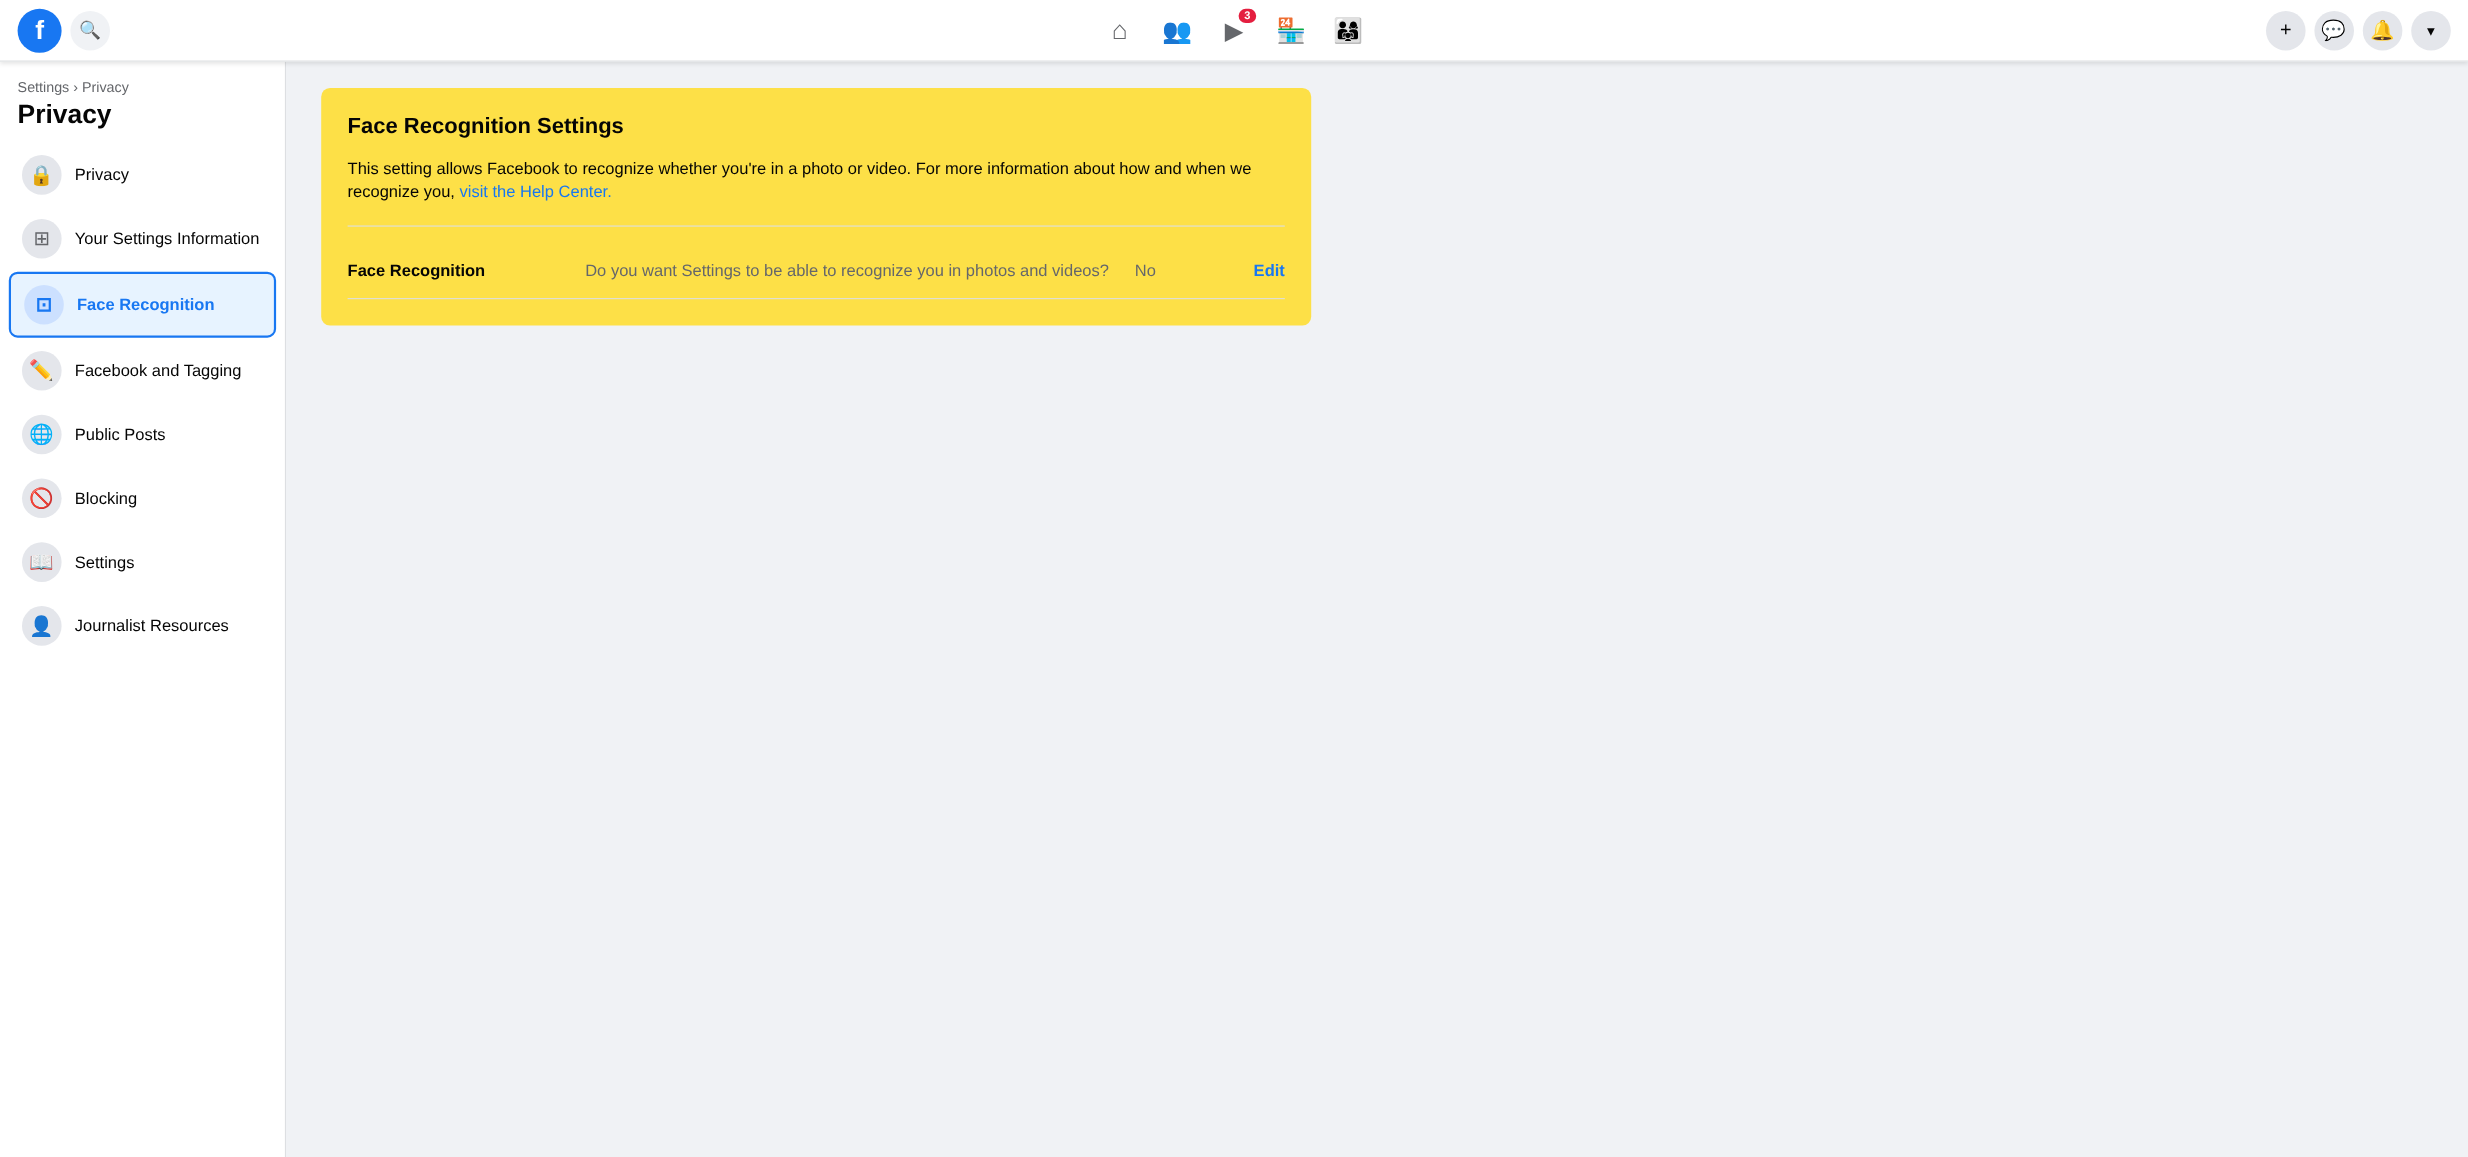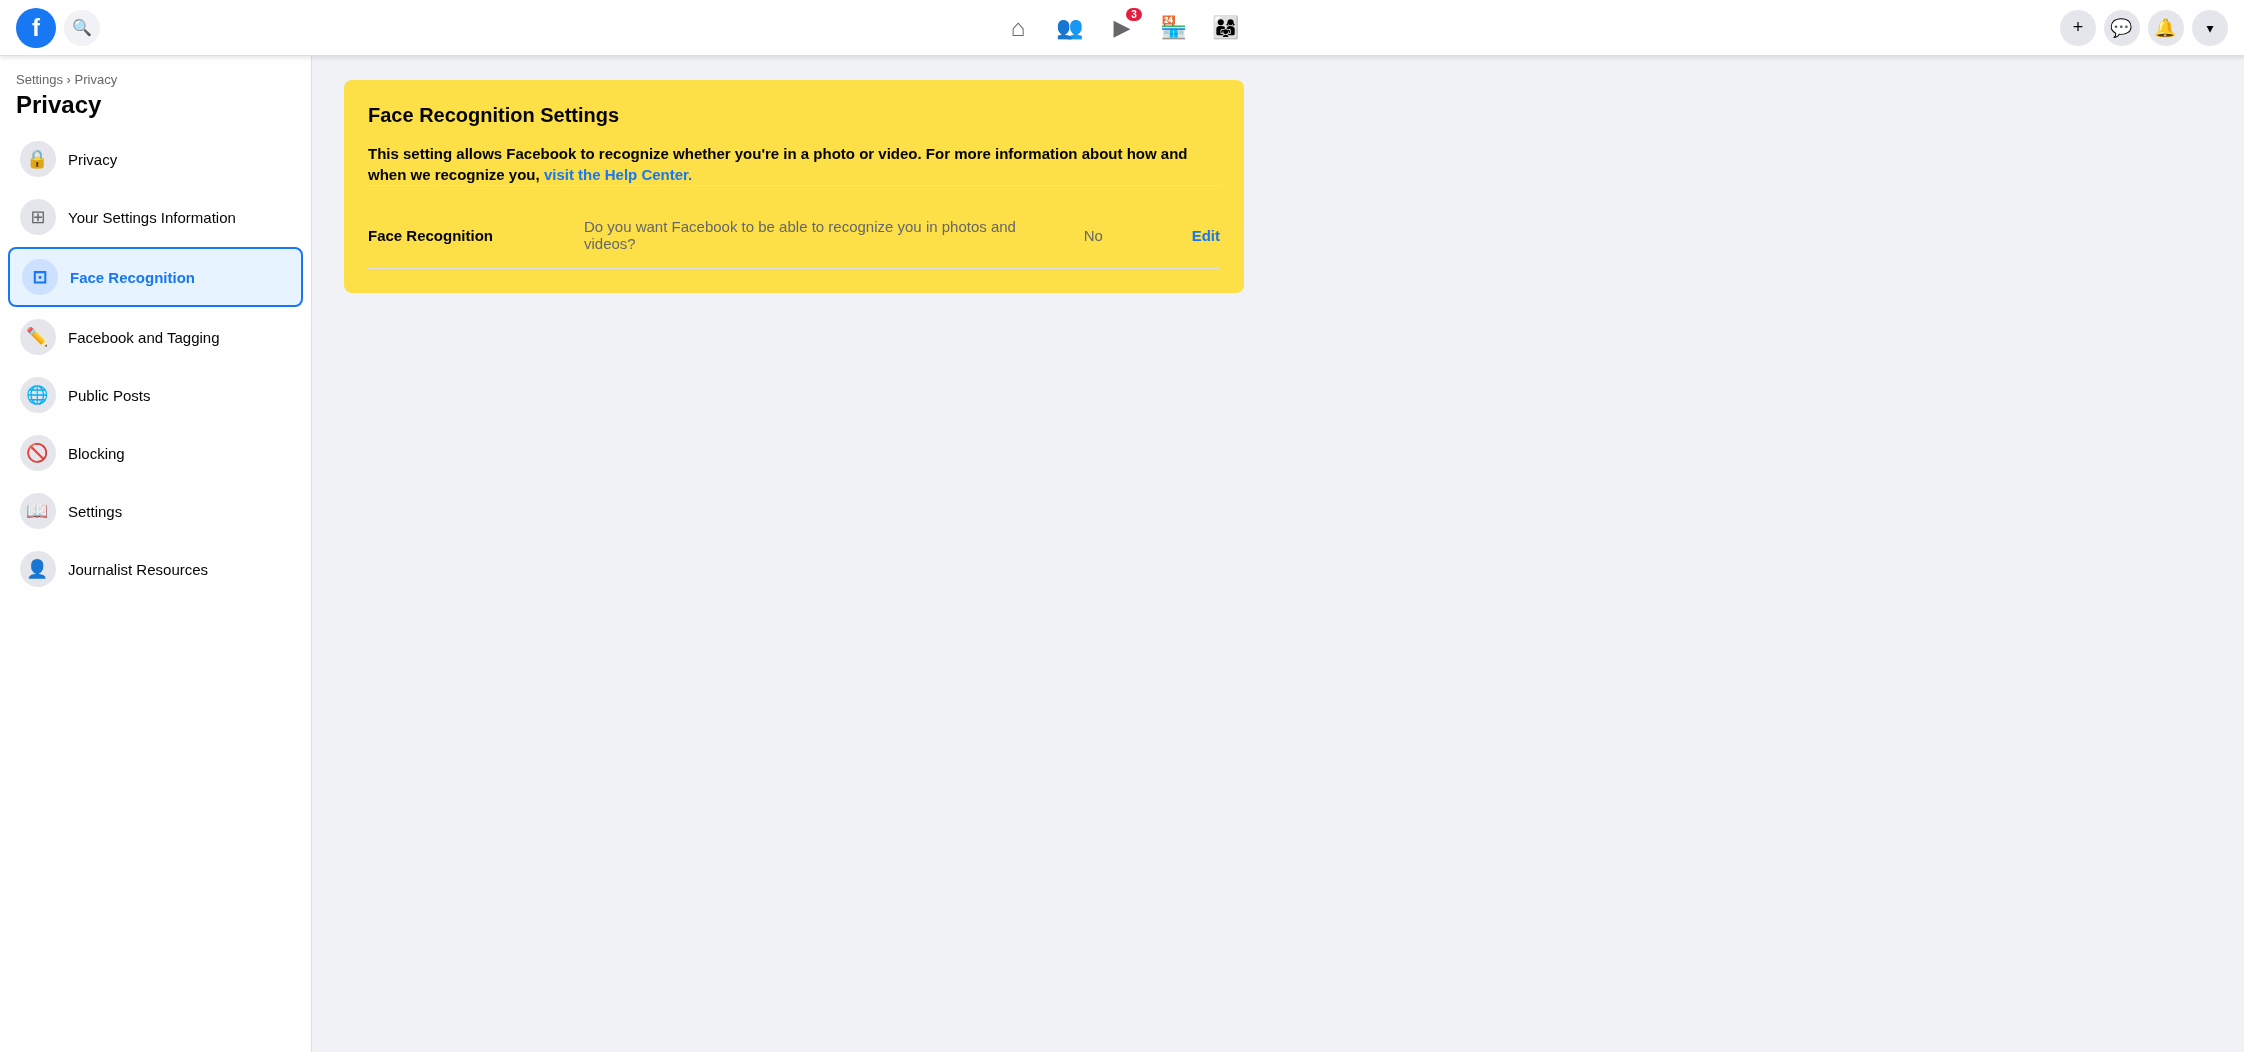--- a/index.html
+++ b/index.html
@@ -75,21 +75,21 @@
 
     
     .page-layout {
       display: flex;
       margin-top: 56px;
       min-height: calc(100vh - 56px);
     }
 
     
     .sidebar {
-      width: 312px;
+      width: 260px;
       flex-shrink: 0;
       background: #fff;
       border-right: 1px solid #dddfe2;
       padding: 16px 8px;
       min-height: calc(100vh - 56px);
     }
     .breadcrumb {
       font-size: 13px;
       color: #65676b;
       padding: 0 8px;
@@ -146,22 +146,23 @@
     }
     .content-title {
       font-size: 20px;
       font-weight: 700;
       margin-bottom: 16px;
       color: #050505;
     }
     .content-description {
       font-size: 15px;
       color: #050505;
+      margin-bottom: 20px;
       line-height: 1.4;
-      font-weight: 700;
+      font-weight: 400;
     }
     .content-description a {
       color: #1877f2;
       text-decoration: none;
     }
     .divider {
       border: none;
       border-top: 1px solid #dddfe2;
       margin: 0 0 16px 0;
     }
@@ -299,20 +300,20 @@
       <h1 class="content-title">Face Recognition Settings</h1>
 
       <p class="content-description">
         <span>This setting allows Facebook to recognize whether you're in a photo or video. For more information about how and when we recognize you, </span><a href="#">visit the Help Center.</a>
       </p>
 
       <hr class="divider">
 
       <div class="setting-row">
         <div class="setting-label">Face Recognition</div>
-        <div class="setting-description">Do you want Facebook to be able to recognize you in photos and videos?</div>
+        <div class="setting-description">Do you want Settings to be able to recognize you in photos and videos?</div>
         <div class="setting-value">No</div>
         <button class="setting-edit">Edit</button>
       </div>
     </div>
   </main>
 
 </div>
 
 </body></html>

